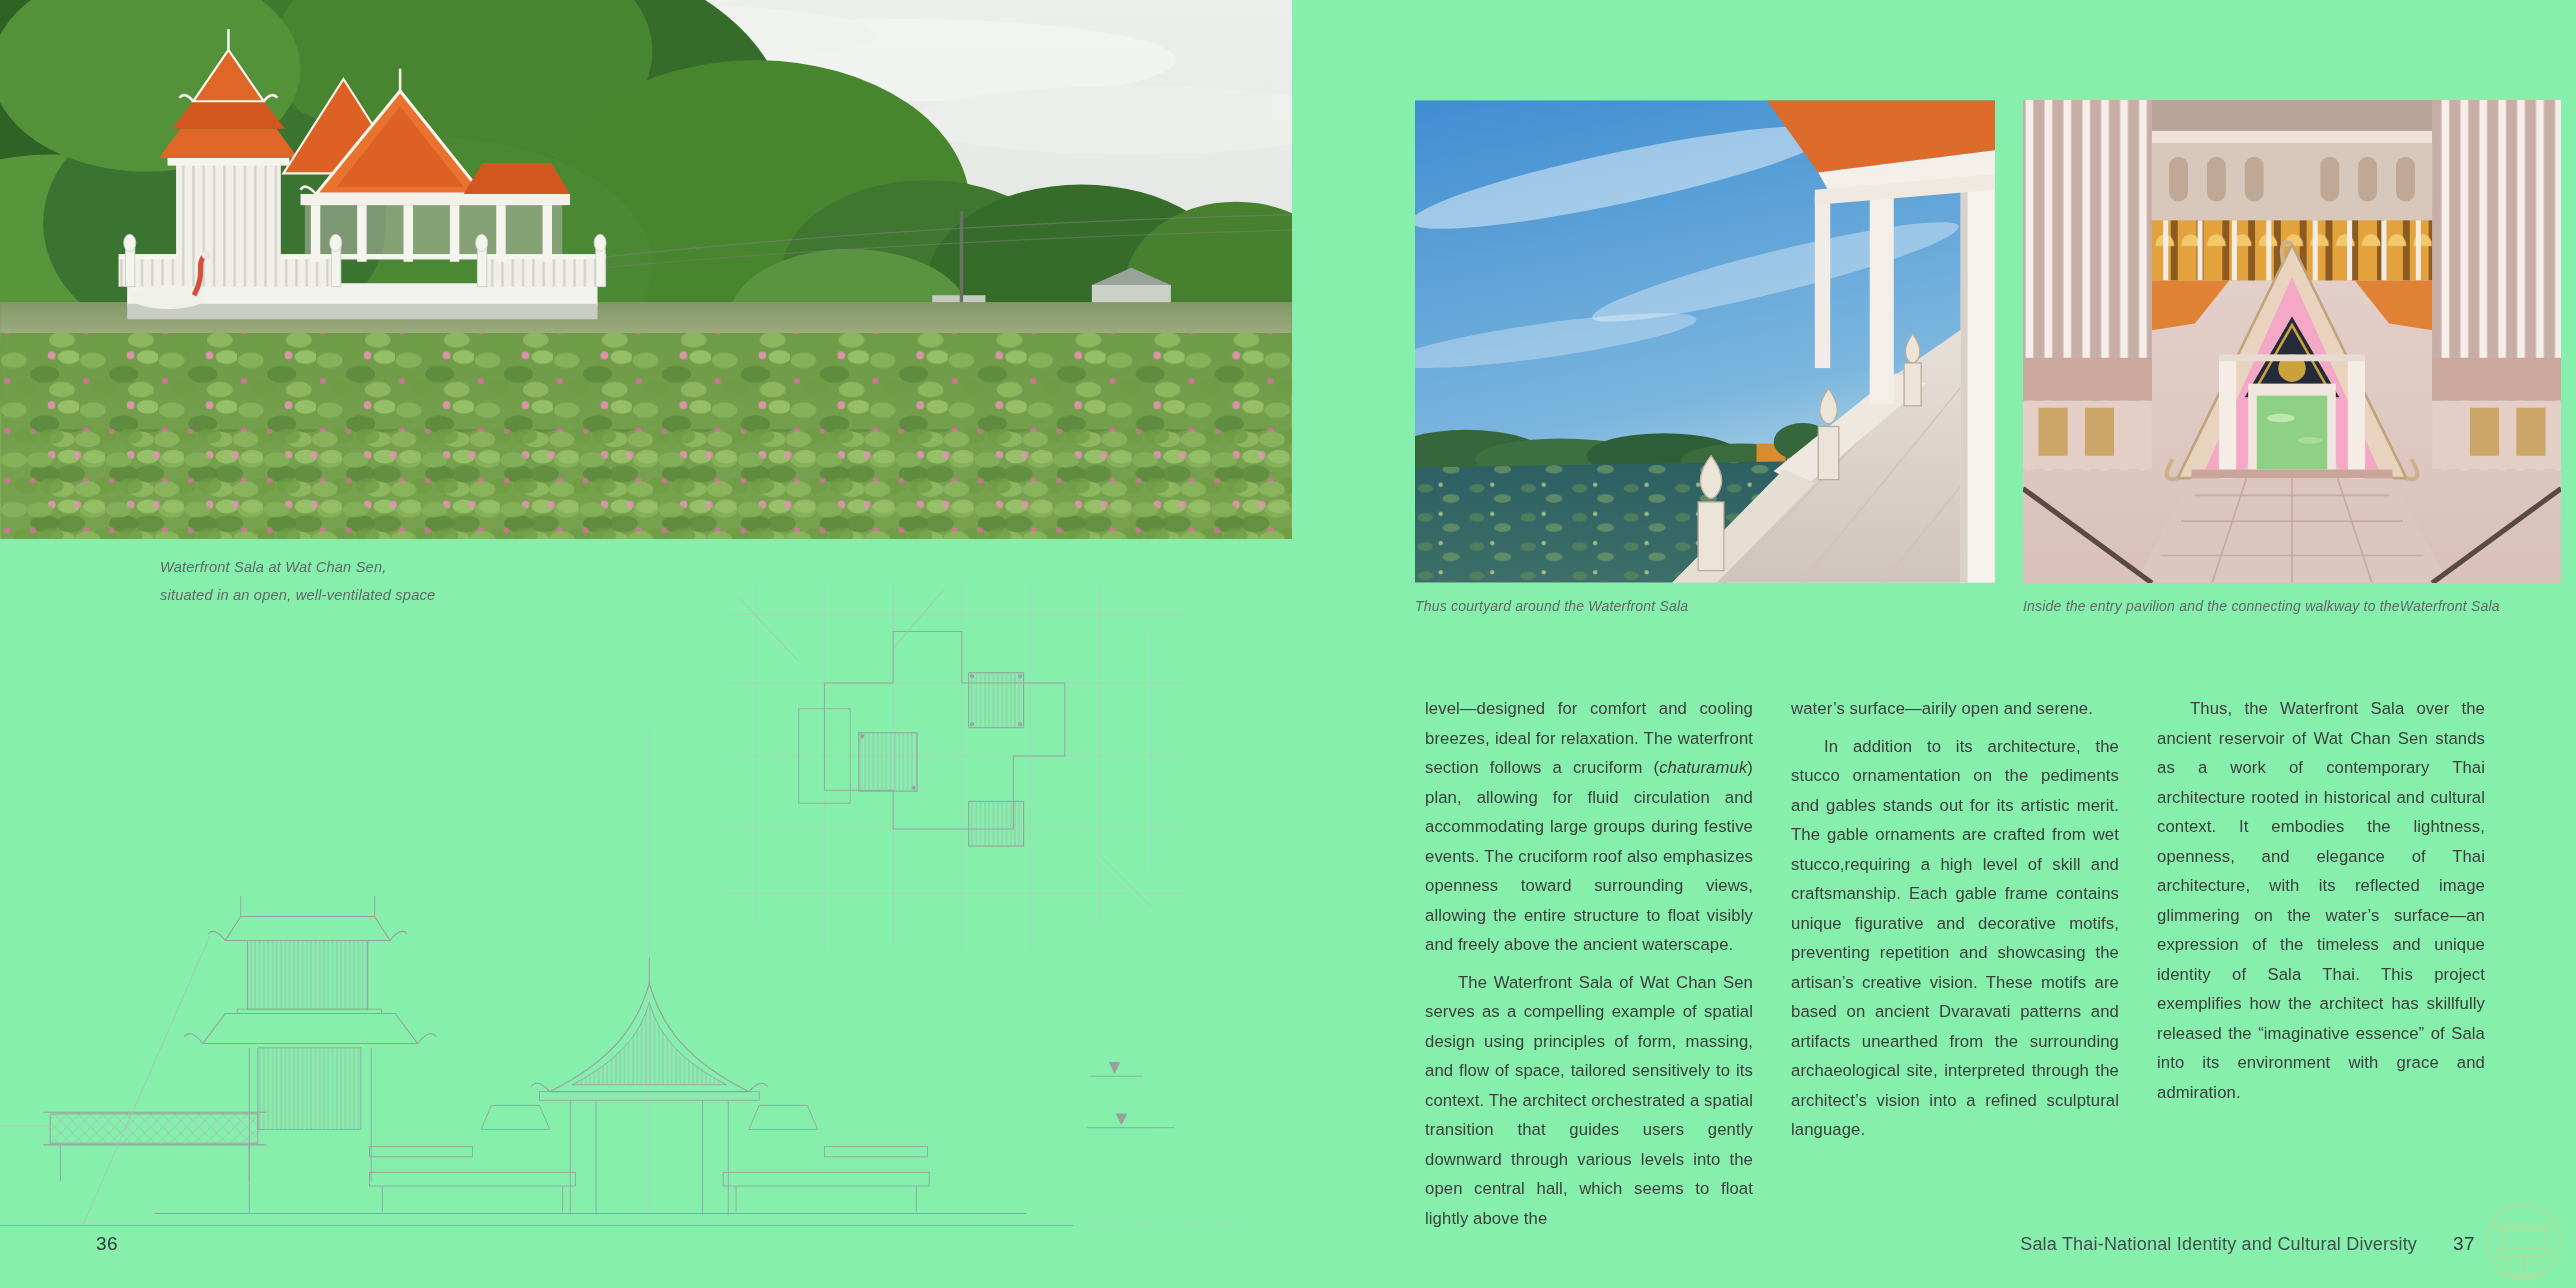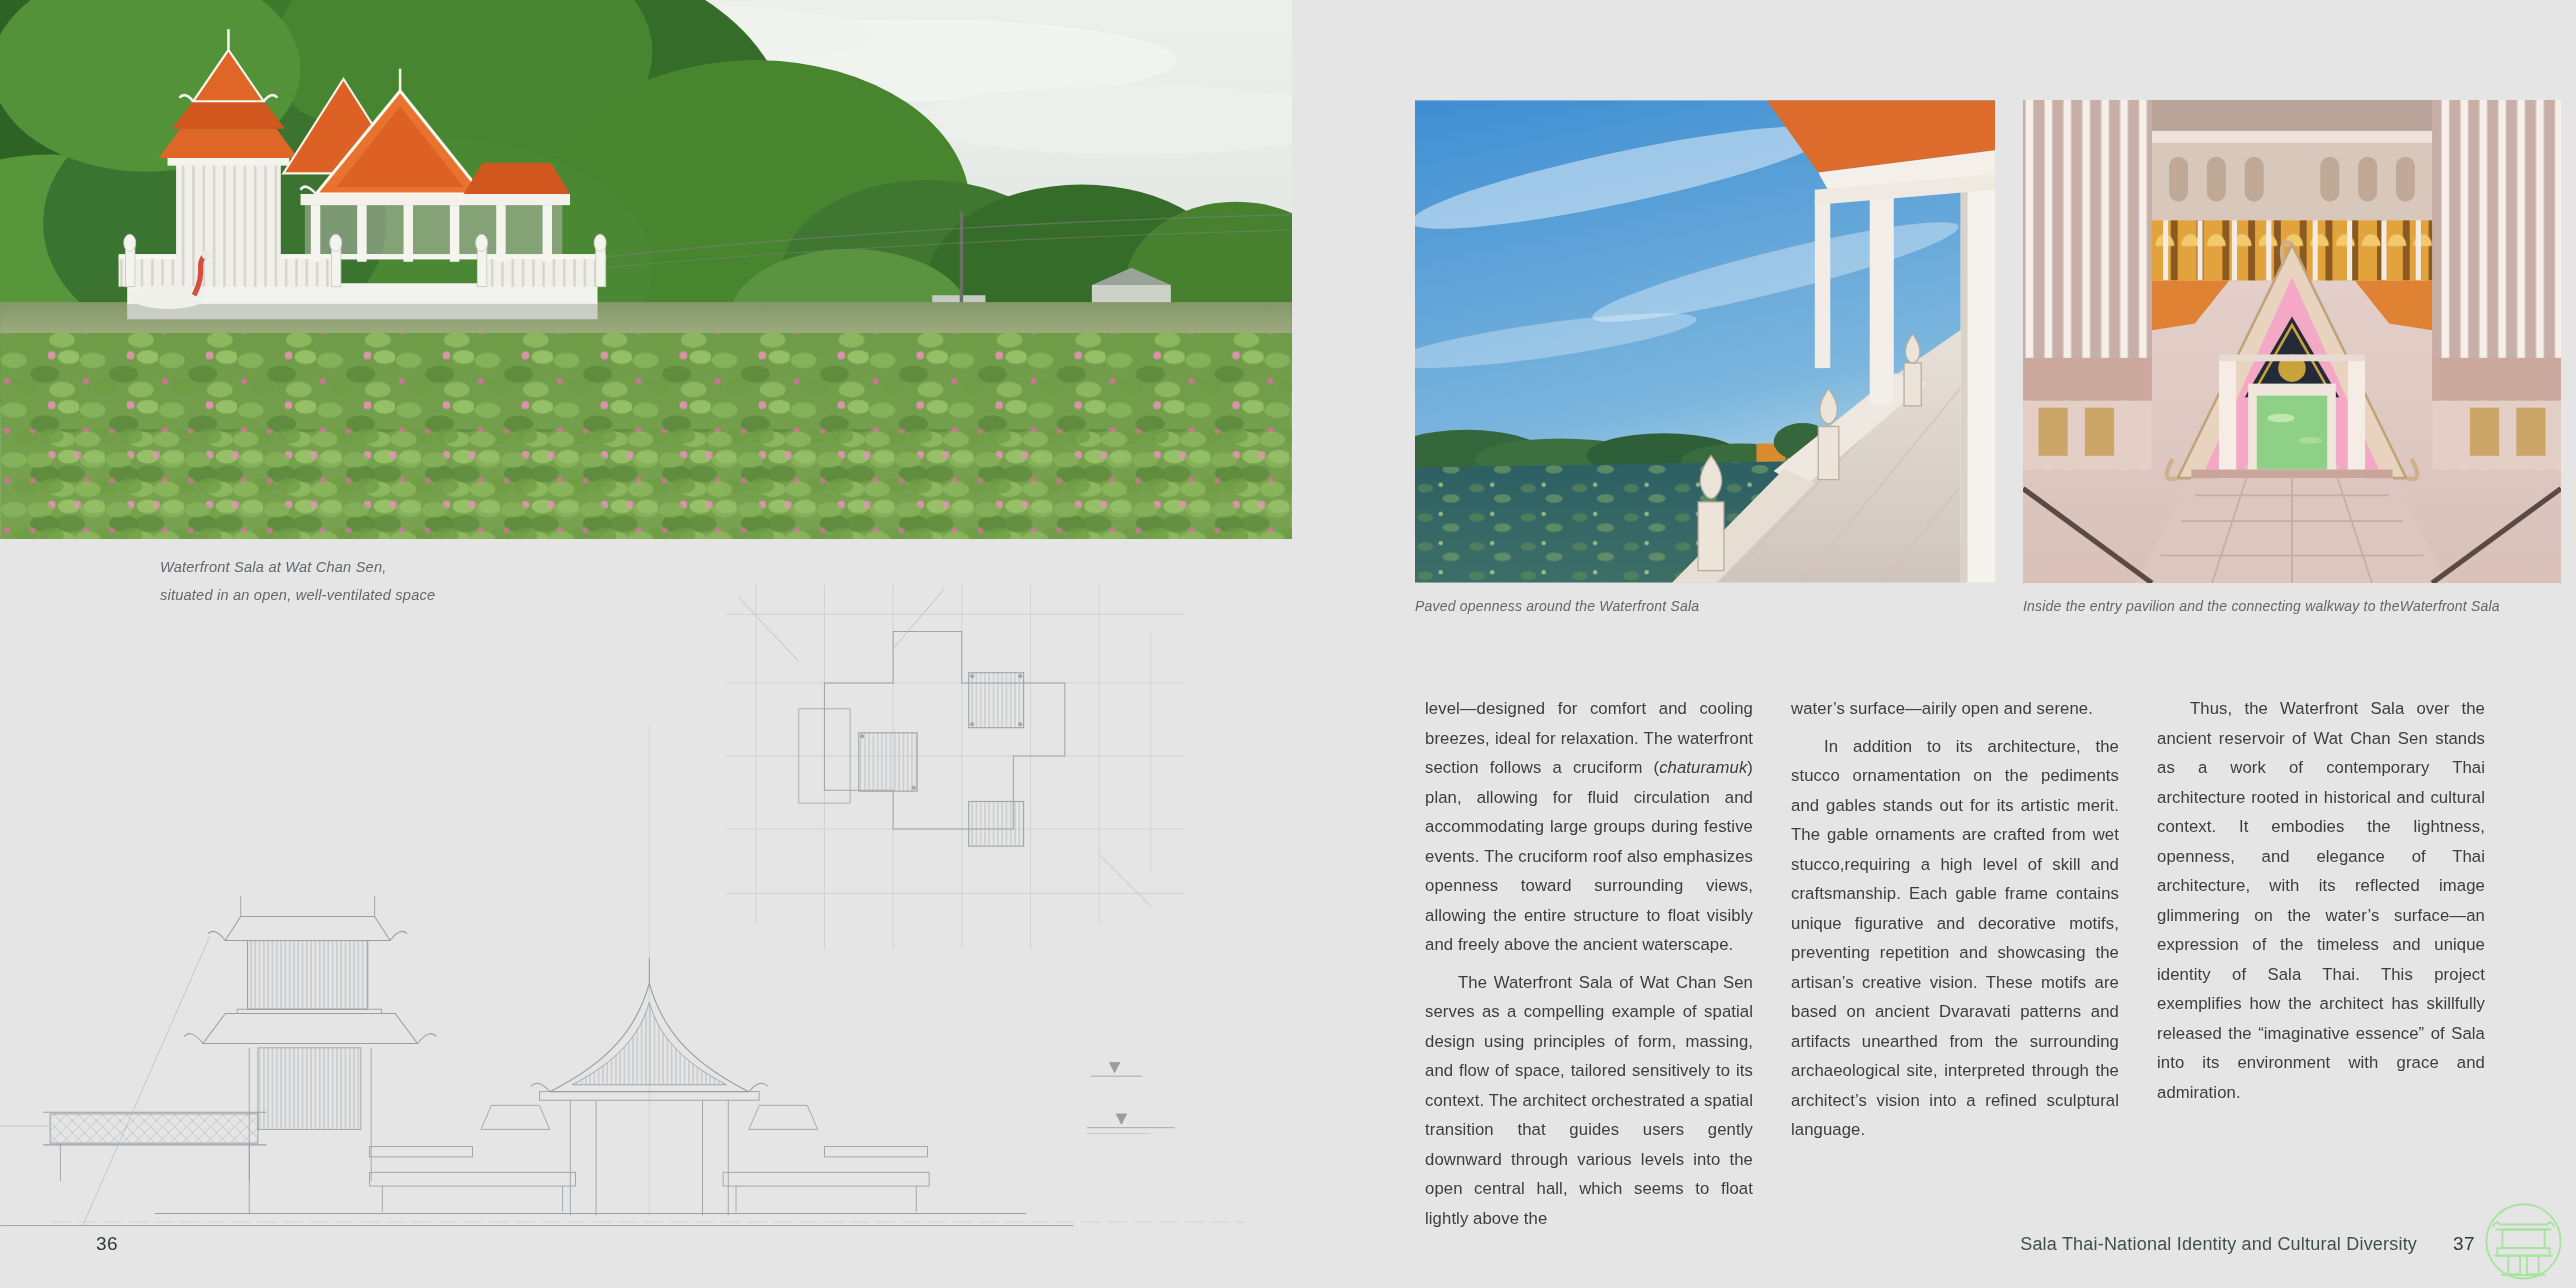--- a/index.html
+++ b/index.html
@@ -1,16 +1,16 @@
 <!DOCTYPE html>
 <html style="font-size:13.7px"><head>
 <meta charset="utf-8">
 <style>
   html,body{margin:0;padding:0;background:#ffffff;}
-  .spread{position:relative;width:2576px;height:1288px;background:#e5e5e5;overflow:hidden;
+  .spread{position:relative;width:2576px;height:1288px;background:#86efac;overflow:hidden;
           font-family:"Liberation Sans",sans-serif;}
   .abs{position:absolute;}
   
   .caption{font-style:italic;color:#63676a;font-size:14.6px;line-height:28px;letter-spacing:0.2px;}
   .cap-small{font-style:italic;color:#63676a;font-size:14px;line-height:19px;letter-spacing:0.2px;}
   .dcap{width:196px;}
   .dcap .dc-line{display:block;font-style:italic;color:#63676a;font-size:14.6px;line-height:27px;
                  letter-spacing:0.3px;}
   .dcap .dc-line:not(:last-child){text-align:justify;text-align-last:justify;}
   
@@ -430,21 +430,21 @@
           <line x1="160" y1="530" x2="466" y2="530"></line>
         <line x1="184" y1="490" x2="442" y2="490"></line>
           <line x1="200" y1="460" x2="426" y2="460"></line>
       </g>
     </g>
 
     <line x1="0" y1="452" x2="150" y2="562" stroke="#5a4a44" stroke-width="6"></line>
     <line x1="626" y1="452" x2="476" y2="562" stroke="#5a4a44" stroke-width="6"></line>
   </svg>
 
-  <div class="abs cap-small" style="left:1415px;top:597px">Paved openness around the Waterfront Sala</div>
+  <div class="abs cap-small" style="left:1415px;top:597px">Thus courtyard around the Waterfront Sala</div>
   <div class="abs cap-small" style="left:2023px;top:597px">Inside the entry pavilion and the connecting walkway to theWaterfront Sala</div>
 
   <div class="col" style="left:1417px">
     <p><span>level—designed for comfort and cooling breezes, ideal for relaxation. The waterfront section follows a cruciform (</span><i>chaturamuk</i><span>) plan, allowing for fluid circulation and accommodating large groups during festive events. The cruciform roof also emphasizes openness toward surrounding views, allowing the entire structure to float visibly and freely above the ancient waterscape.</span></p>
     <p class="ind">The Waterfront Sala of Wat Chan Sen serves as a compelling example of spatial design using principles of form, massing, and flow of space, tailored sensitively to its context. The architect orchestrated a spatial transition that guides users gently downward through various levels into the open central hall, which seems to float lightly above the</p>
   </div>
   <div class="col" style="left:1783px">
     <p>water’s surface—airily open and serene.</p>
     <p class="ind">In addition to its architecture, the stucco ornamentation on the pediments and gables stands out for its artistic merit. The gable ornaments are crafted from wet stucco,requiring a high level of skill and craftsmanship. Each gable frame contains unique figurative and decorative motifs, preventing repetition and showcasing the artisan’s creative vision. These motifs are based on ancient Dvaravati patterns and artifacts unearthed from the surrounding archaeological site, interpreted through the architect’s vision into a refined sculptural language.</p>
   </div>

